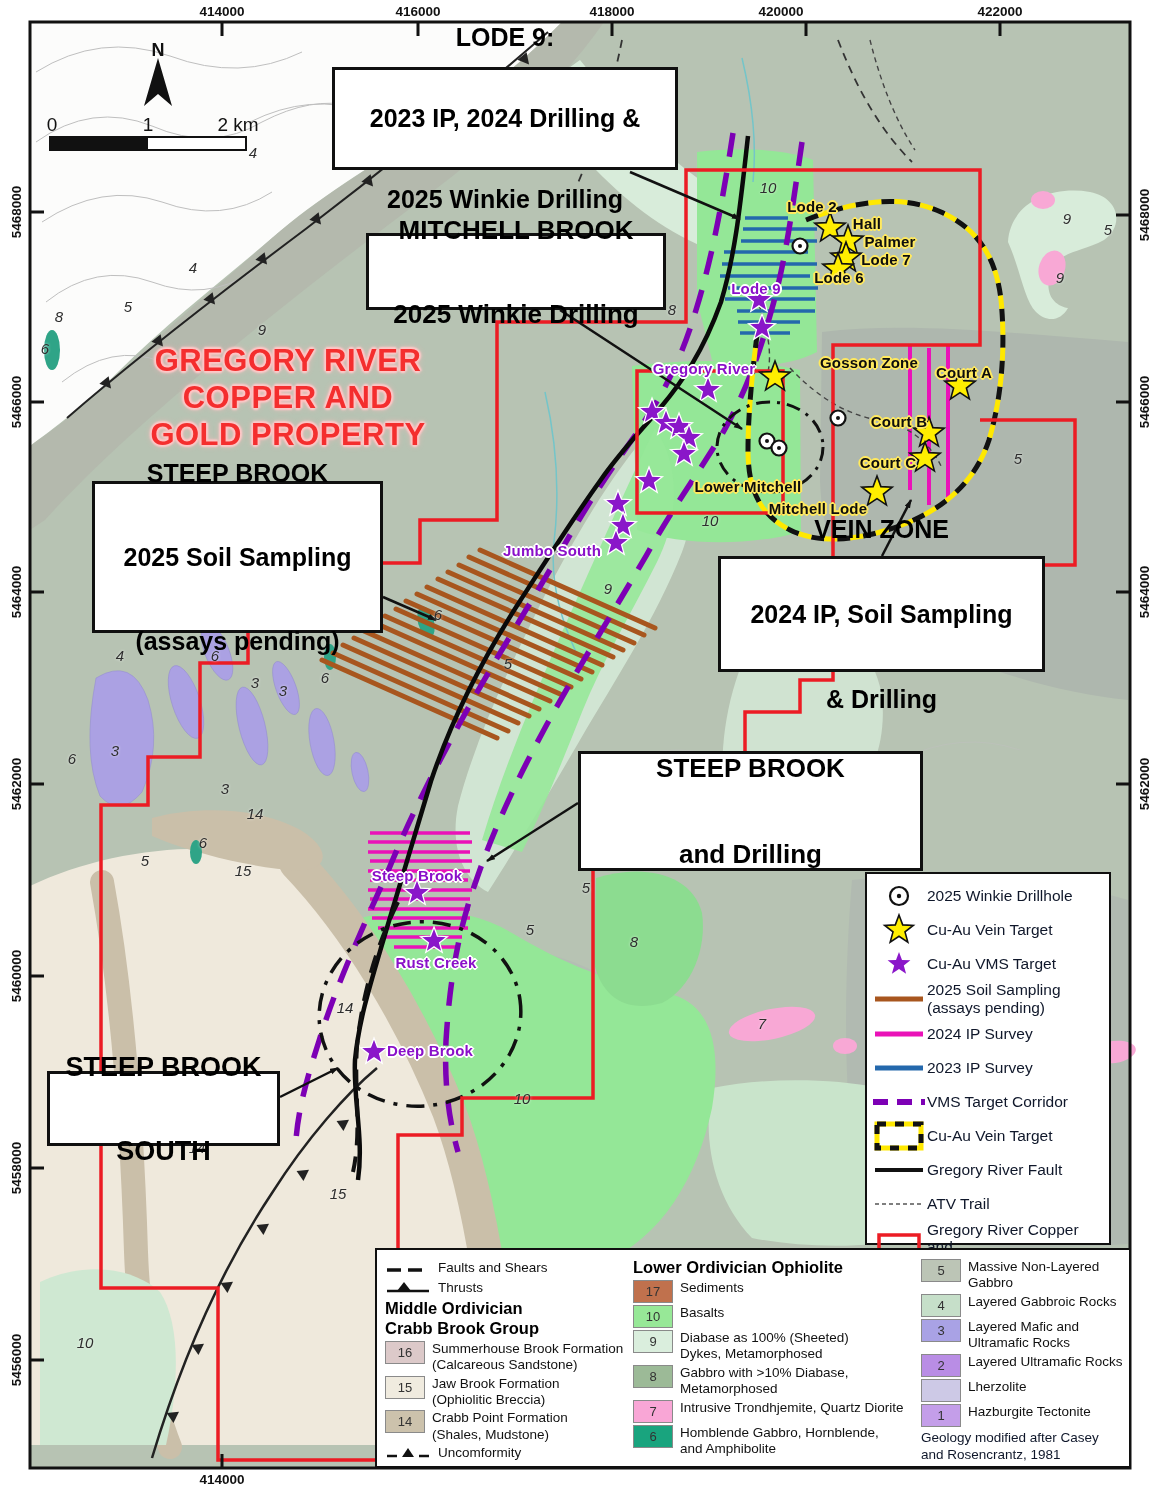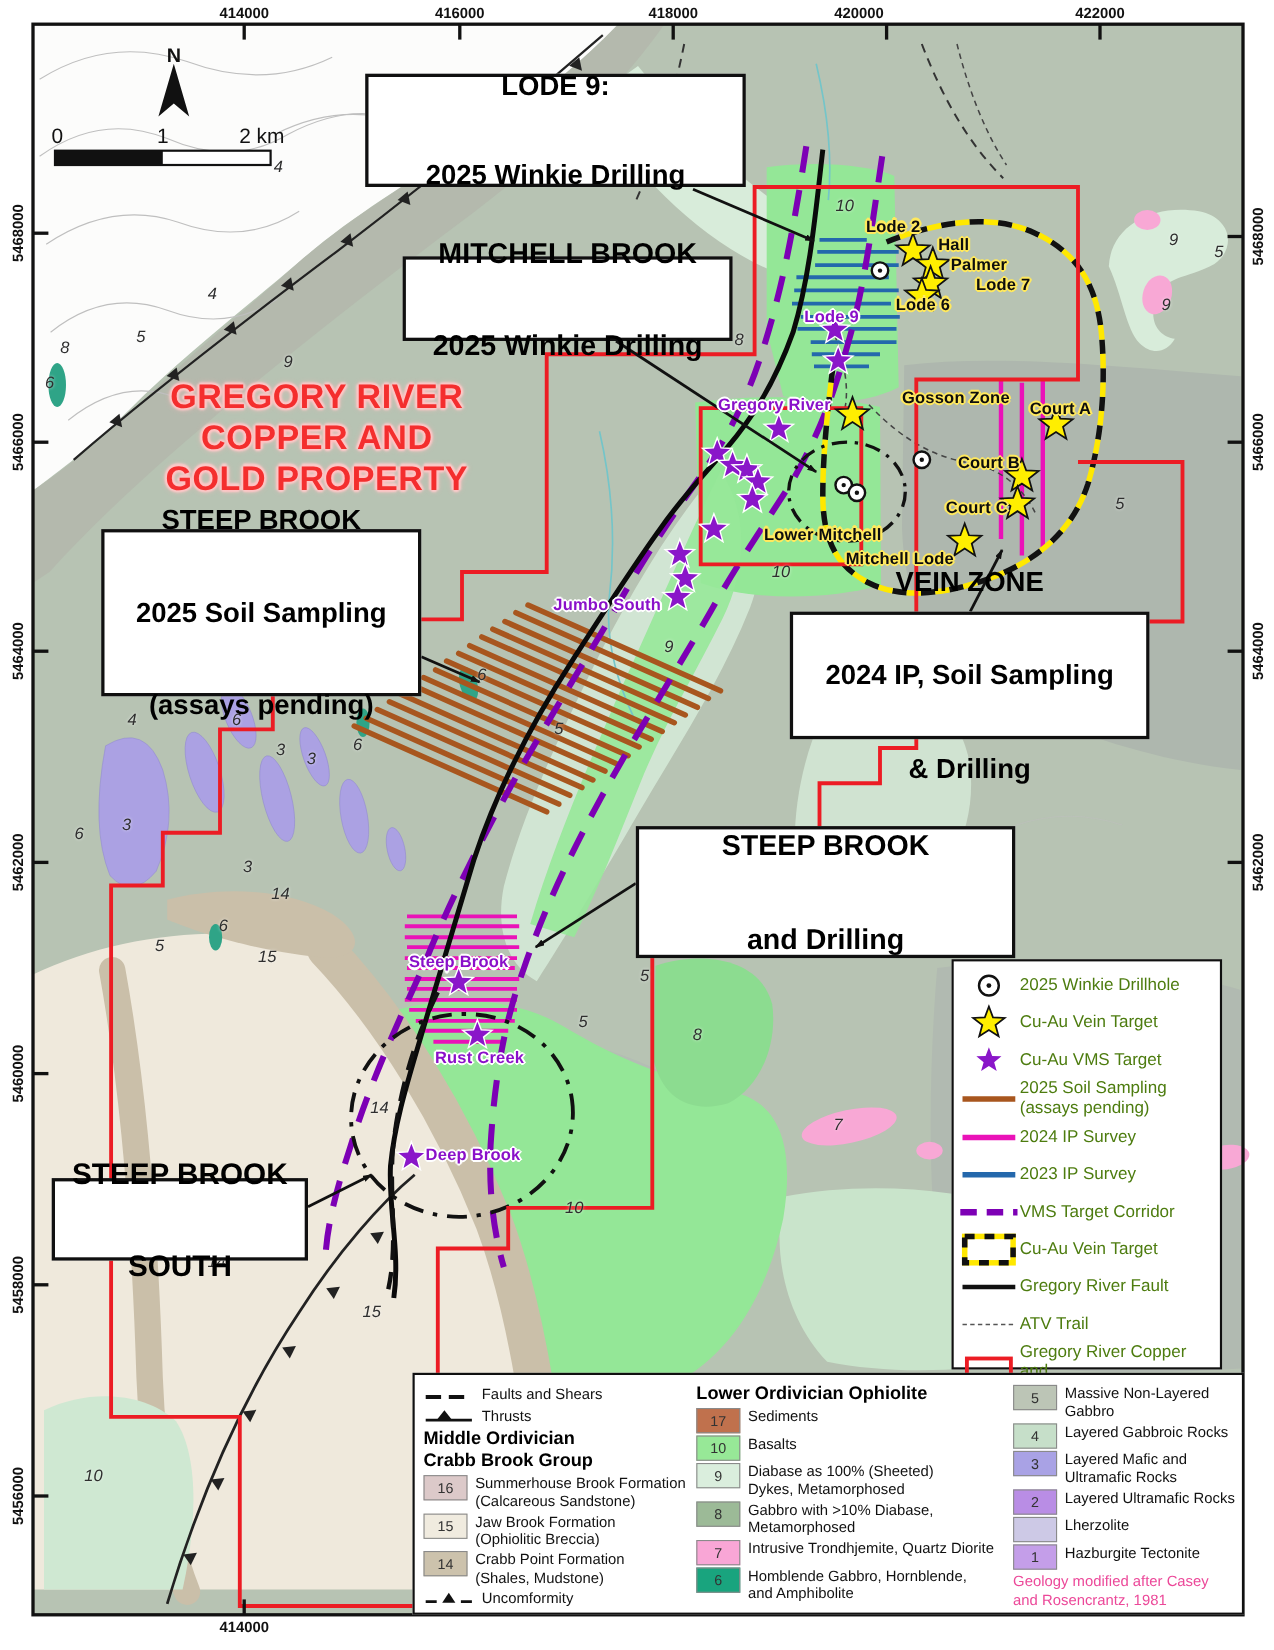--- a/index.html
+++ b/index.html
@@ -39,35 +39,35 @@
                   font-weight:bold;font-size:31px;line-height:37px;color:#f42e2e;letter-spacing:.5px;
                   text-shadow:0 0 7px #ffb6b6,0 0 3px #ffc9c9,-2px 0 2px #ffd2d2,2px 0 2px #ffd2d2,
                               0 2px 2px #ffd2d2,0 -2px 2px #ffd2d2;}
 
   
   .legendbox{position:absolute;background:#fff;border:2.5px solid #101010;box-sizing:border-box;}
   .legend-right{left:865px;top:872px;width:246px;height:373px;padding:5px 4px;
                 display:flex;flex-direction:column;justify-content:space-between;}
   .leg-row{display:flex;align-items:center;}
   .leg-sym{width:56px;flex:none;display:flex;justify-content:center;align-items:center;}
-  .leg-lab{font-size:15.5px;color:#4d7c0f;line-height:1.15;}
+  .leg-lab{font-size:15.5px;color:#0f172a;line-height:1.15;}
 
   .legend-bottom{left:375px;top:1248px;width:756px;height:220px;padding:7px 6px 4px 8px;
                  display:flex;gap:6px;}
   .geocol{box-sizing:border-box;}
   .geocol1{width:242px;}
   .geocol2{width:282px;}
   .geocol3{flex:1;}
   .georow{display:flex;gap:7px;margin:2px 0;align-items:flex-start;}
   .swatch{width:40px;height:23px;border:1px solid #8a8a8a;flex:none;display:flex;
           align-items:center;justify-content:center;font-size:13px;color:#333;box-sizing:border-box;}
   .geotext{font-size:13.5px;line-height:1.22;color:#111;white-space:nowrap;}
   .geohead{font-weight:bold;font-size:16.5px;line-height:1.2;color:#000;margin:1px 0;}
   .geosym{width:46px;flex:none;display:flex;justify-content:center;}
-  .geocredit{font-size:13.5px;line-height:1.25;color:#ec4899;margin-top:3px;}
+  .geocredit{font-size:13.5px;line-height:1.25;color:#0f172a;margin-top:3px;}
 
   
   .scale-lab{position:absolute;font-size:19px;color:#111;transform:translate(-50%,0);}
   .north-lab{position:absolute;font-size:18px;font-weight:bold;color:#111;transform:translate(-50%,0);}
 </style>
 </head>
 <body>
 
 <div class="stage">
 
@@ -348,21 +348,21 @@
   <div class="property-title">
     <div>GREGORY RIVER</div>
     <div>COPPER AND</div>
     <div>GOLD PROPERTY</div>
   </div>
 
   <div id="map-annotations">
       <div class="map-label ml-y" style="left: 812px; top: 206px;">Lode 2</div>
       <div class="map-label ml-y" style="left: 867px; top: 223px;">Hall</div>
       <div class="map-label ml-y" style="left: 890px; top: 241px;">Palmer</div>
-      <div class="map-label ml-y" style="left: 912px; top: 259px;">Lode 7</div>
+      <div class="map-label ml-y" style="left: 886px; top: 259px;">Lode 7</div>
       <div class="map-label ml-y" style="left: 839px; top: 277px;">Lode 6</div>
       <div class="map-label ml-p" style="left: 756px; top: 288px;">Lode 9</div>
       <div class="map-label ml-p" style="left: 704px; top: 368px;">Gregory River</div>
       <div class="map-label ml-y" style="left: 826px; top: 362px; margin-left: 43px;">Gosson Zone</div>
       <div class="map-label ml-y" style="left: 964px; top: 372px;">Court A</div>
       <div class="map-label ml-y" style="left: 899px; top: 421px;">Court B</div>
       <div class="map-label ml-y" style="left: 888px; top: 462px;">Court C</div>
       <div class="map-label ml-y" style="left: 748px; top: 486px;">Lower Mitchell</div>
       <div class="map-label ml-y" style="left: 818px; top: 508px;">Mitchell Lode</div>
       <div class="map-label ml-p" style="left: 552px; top: 550px;">Jumbo South</div>
@@ -403,20 +403,21 @@
       <div class="unit-num" style="left: 762px; top: 1023px;">7</div>
       <div class="unit-num" style="left: 522px; top: 1098px;">10</div>
       <div class="unit-num" style="left: 197px; top: 1147px;">14</div>
       <div class="unit-num" style="left: 338px; top: 1193px;">15</div>
       <div class="unit-num" style="left: 85px; top: 1342px;">10</div>
       <div class="unit-num" style="left: 1018px; top: 458px;">5</div>
     </div>
 
   <div class="callout box-lode9">
     <div>LODE 9:</div>
+    <div>2023 IP, 2024 Drilling &amp;</div>
     <div>2025 Winkie Drilling</div>
   </div>
   <div class="callout box-mitchell">
     <div>MITCHELL BROOK</div>
     <div>2025 Winkie Drilling</div>
   </div>
   <div class="callout box-sbn">
     <div>STEEP BROOK</div>
 
     <div>2025 Soil Sampling</div>

